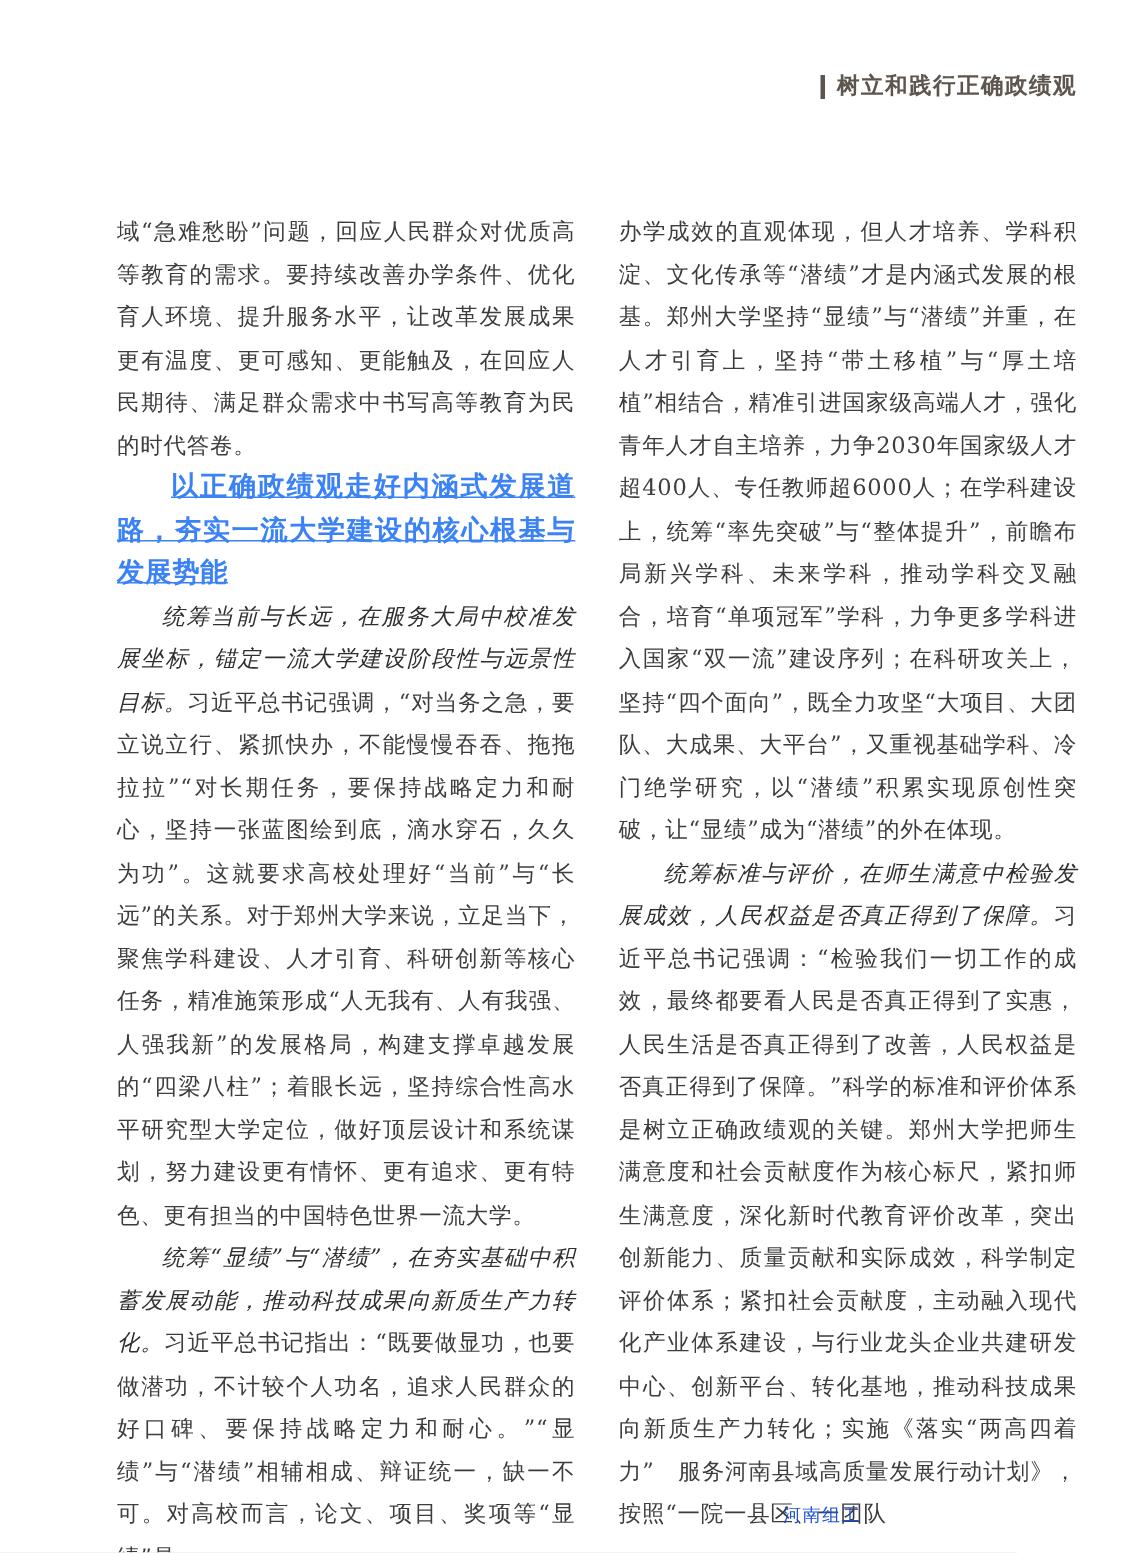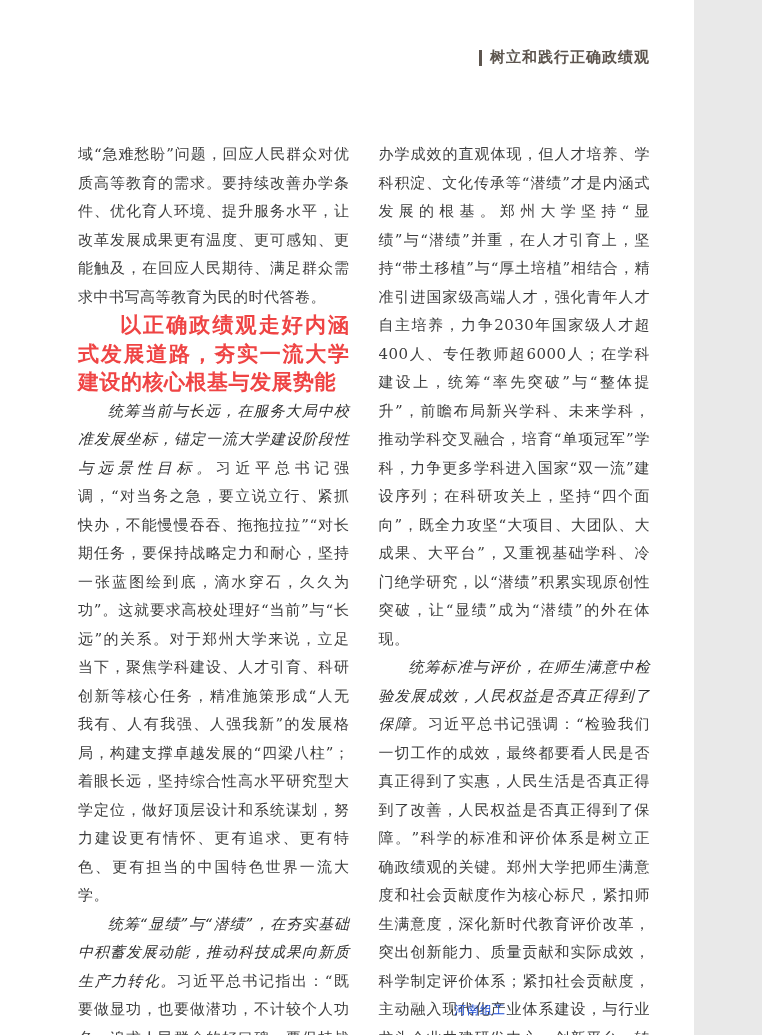--- a/index.html
+++ b/index.html
@@ -1,18 +1,18 @@
 <!DOCTYPE html>
 <html><head>
 <meta charset="utf-8">
 <style>
   html,body{margin:0;padding:0;background:#e9e9e9;}
   .page{
     position:relative;
-    width:694px;height:1035px;
+    width:762px;height:1035px;
     background:#ffffff;
     overflow:hidden;
     font-family:"DejaVu Serif","Liberation Serif",serif;
     color:#3d3d3d;
     box-sizing:border-box;
   }
   .header{
     position:absolute;
     top:48px;right:44px;
     display:flex;align-items:center;
@@ -42,27 +42,28 @@
   .body-p{
     margin:0;
     font-size:15px;
     line-height:28.5px;
     text-indent:2em;
     letter-spacing:0.5px;
   }
   .no-indent{text-indent:0;}
   .heading-p{
     margin:0;
-    font-size:21px;
+    font-size:18px;
     line-height:28.5px;
     text-indent:2em;
     font-weight:700;
-    color:#ef4444;
+    color:#3b82f6;
     font-family:"DejaVu Sans","Liberation Sans",sans-serif;
     letter-spacing:0.5px;
+    text-decoration:underline;
   }
   .lead{
     font-style:italic;
     color:#2f2f2f;
   }
   .footer-source{
     position:absolute;
     right:188px;bottom:16px;
     font-size:12px;
     color:#1d4ed8;

